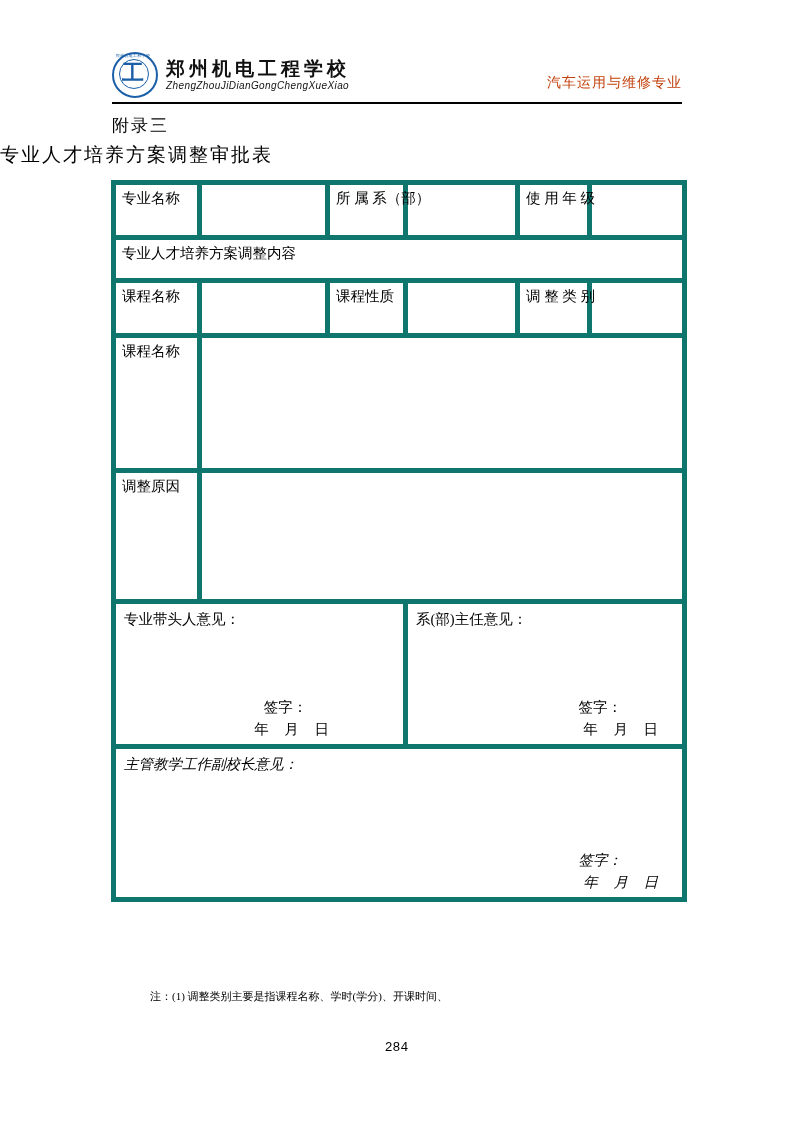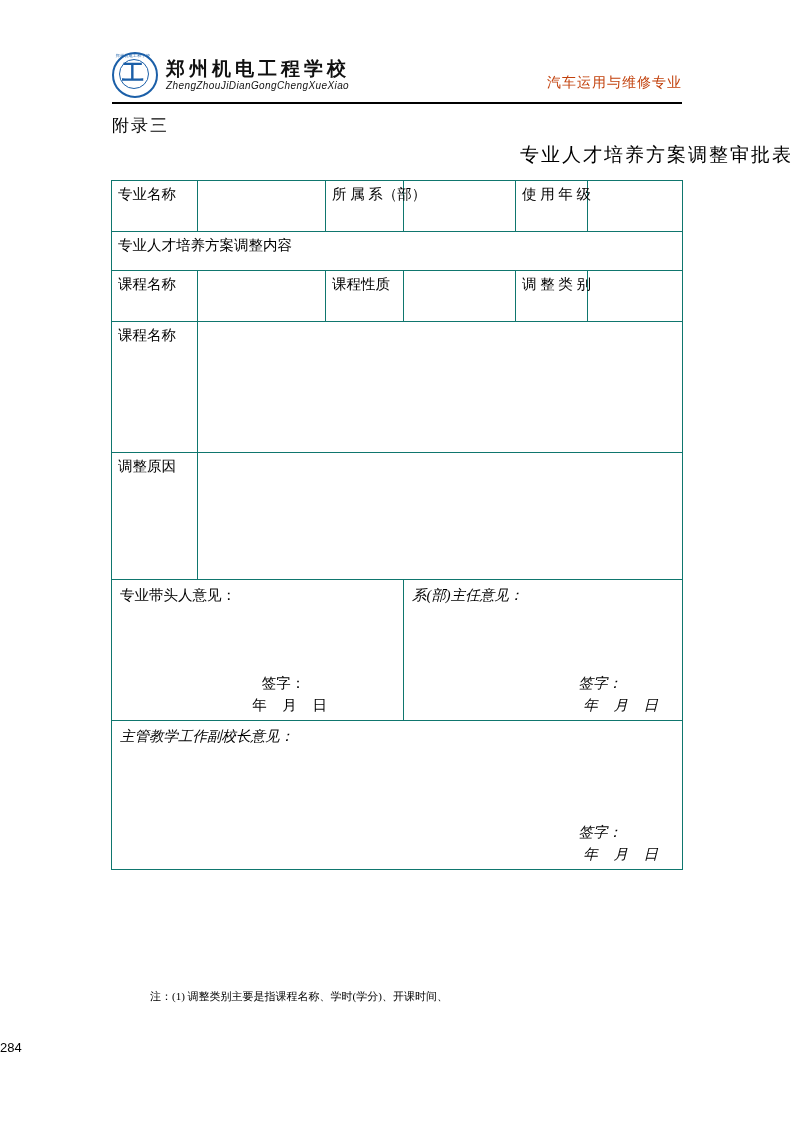--- a/index.html
+++ b/index.html
@@ -118,36 +118,36 @@
     font-size: 17px;
     letter-spacing: 2px;
   }
 
   
   .doc-title {
     position: absolute;
     left: 0;
     top: 142px;
     width: 793px;
-    text-align: right;
+    text-align: left;
     font-size: 19px;
     letter-spacing: 2px;
   }
 
   
   .tbl {
     position: absolute;
     left: 111px;
     top: 180px;
     width: 571px;
     border-collapse: collapse;
     table-layout: fixed;
   }
   .tbl td {
-    border: 1px solid #0f766e;
+    border: 5px solid #0f766e;
     font-size: 14.5px;
     padding: 4px 6px;
     vertical-align: top;
     line-height: 1.35;
   }
   .cell-label {
     white-space: nowrap;
   }
   .mid-label {
     vertical-align: middle;
@@ -195,22 +195,23 @@
     font-size: 11px;
     line-height: 1.6;
   }
 
   
   .page-number {
     position: absolute;
     left: 0;
     top: 1040px;
     width: 793px;
+    text-align: center;
     font-size: 13px;
-    font-family: Liberation Sans, sans-serif;
+    font-family: Liberation Mono, monospace;
   }
 </style>
 </head>
 <body>
 
 <div class="page">
 
   <div class="header">
     <div class="logo-block">
       <div class="logo-mark">
@@ -279,21 +280,21 @@
             <div class="sig-top">专业带头人意见：</div>
             <div style="position:absolute; left:0; right:0; bottom:26px;">
               <div class="sig-line indent">签字：</div>
             </div>
             <div style="position:absolute; left:0; right:0; bottom:4px;">
               <div class="date-line">年 月 日</div>
             </div>
           </div>
         </td>
         <td colspan="3" style="padding:0;">
-          <div class="sig-wrap" style="padding:6px 8px; box-sizing:border-box; height:140px; position:relative;font-style:italic;">
+          <div class="sig-wrap" style="padding:6px 8px; box-sizing:border-box; height:140px; position:relative;">
             <div class="sig-top">系(部)主任意见：</div>
             <div style="position:absolute; left:0; right:0; bottom:26px;">
               <div class="sig-right">签字：</div>
             </div>
             <div style="position:absolute; left:0; right:0; bottom:4px;">
               <div class="date-right">年 月 日</div>
             </div>
           </div>
         </td>
       </tr>

